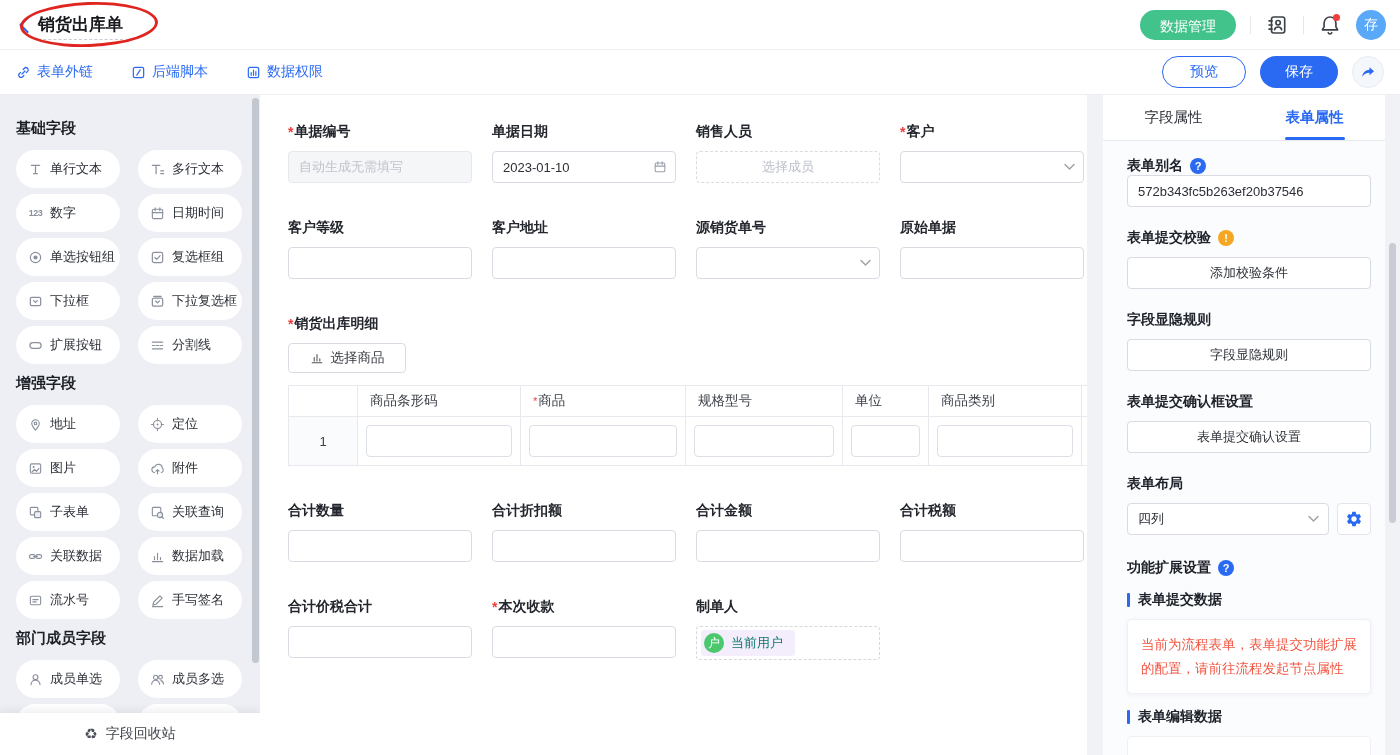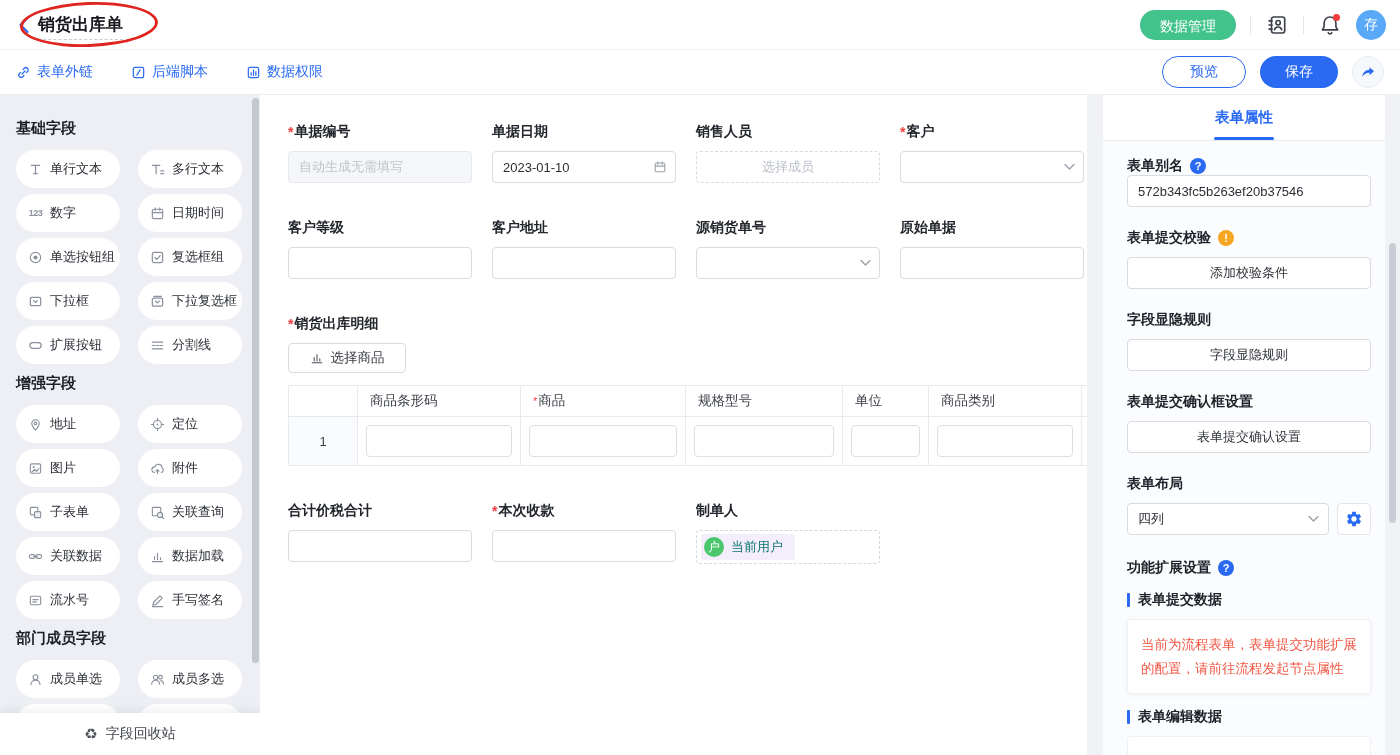--- a/index.html
+++ b/index.html
@@ -505,20 +505,46 @@
               </td>
           <td>
                 <div class="cell-inp"></div>
               </td>
           <td></td>
         </tr>
       </tbody>
         </table>
     </div>
 
+    <div class="frow">
+      <div class="fcol">
+        <div class="flabel">
+            <span>合计数量</span>
+          </div>
+        <div class="inp"></div>
+      </div>
+      <div class="fcol">
+        <div class="flabel">
+            <span>合计折扣额</span>
+          </div>
+        <div class="inp"></div>
+      </div>
+      <div class="fcol">
+        <div class="flabel">
+            <span>合计金额</span>
+          </div>
+        <div class="inp"></div>
+      </div>
+      <div class="fcol">
+        <div class="flabel">
+            <span>合计税额</span>
+          </div>
+        <div class="inp"></div>
+      </div>
+    </div>
 
     <div class="frow">
       <div class="fcol">
         <div class="flabel">
             <span>合计价税合计</span>
           </div>
         <div class="inp"></div>
       </div>
       <div class="fcol">
         <div class="flabel">
@@ -537,20 +563,23 @@
             <span class="uname">当前用户</span>
           </span>
         </div>
       </div>
     </div>
   </div>
 
   <div class="panel-wrap">
     <div class="panel">
       <div class="p-tabs">
+        <div class="p-tab">
+            <span>字段属性</span>
+          </div>
         <div class="p-tab active">
             <span>表单属性</span>
           </div>
       </div>
       <div class="p-body">
         <div class="p-label">
           <span>表单别名</span>
           <span class="help-ic">?</span>
         </div>
         <div class="p-input">572b343fc5b263ef20b37546</div>

